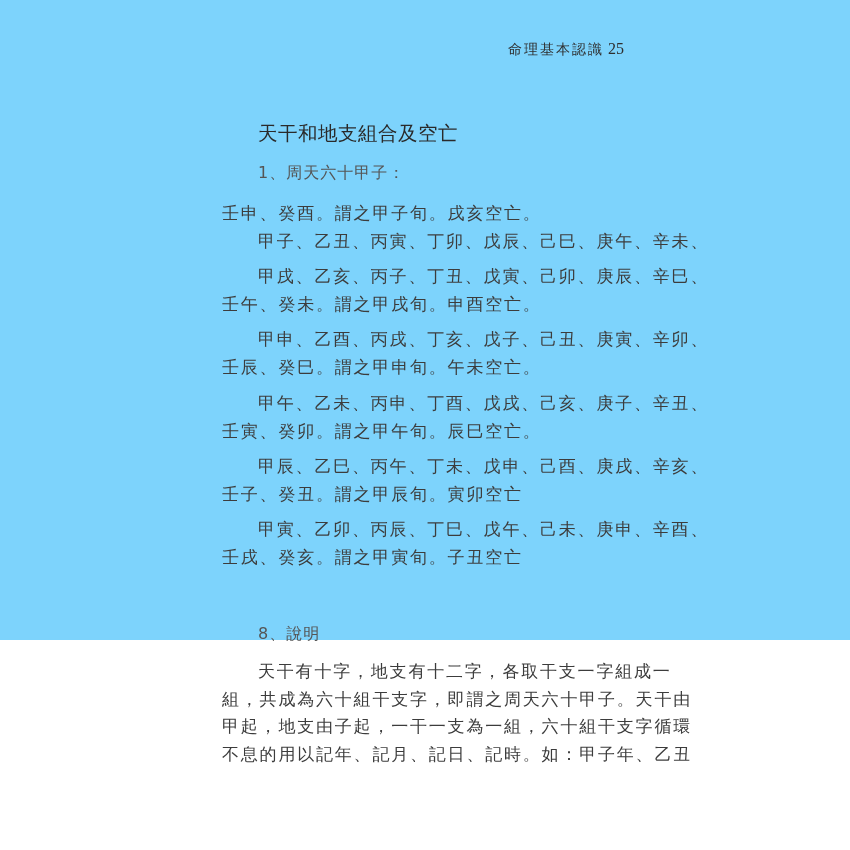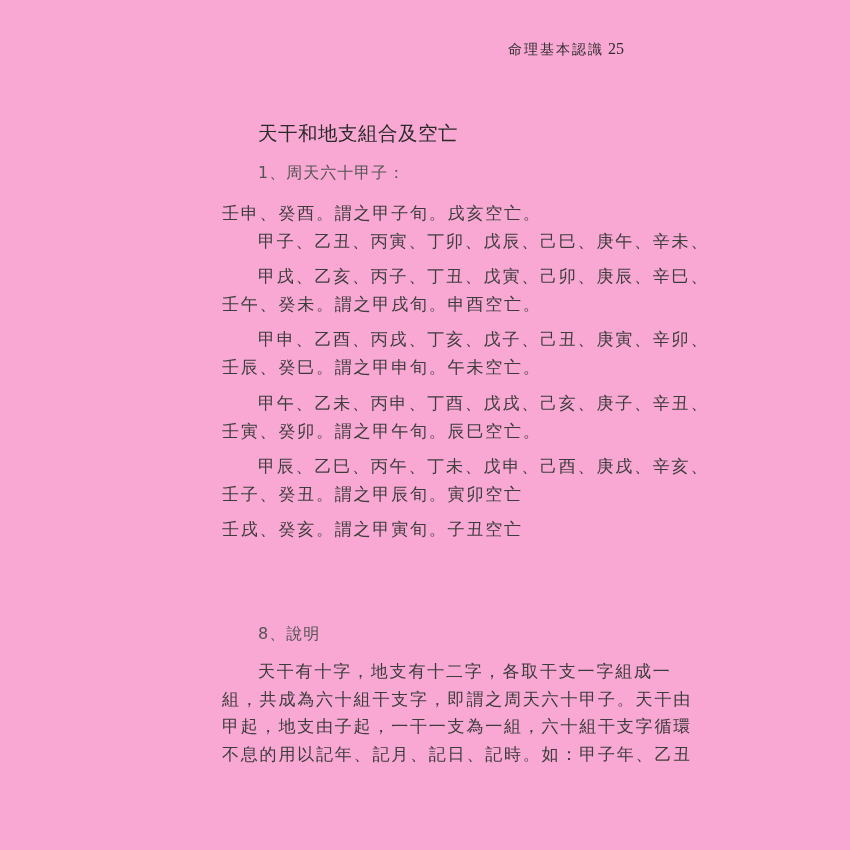--- a/index.html
+++ b/index.html
@@ -1,18 +1,18 @@
 <!DOCTYPE html>
 <html><head>
 <meta charset="utf-8">
 <style>
   html, body { margin: 0; padding: 0; background: #ffffff; }
   body { width: 850px; height: 850px; position: relative; overflow: hidden;
          font-family: "DejaVu Sans", "Liberation Sans", sans-serif; color: #3a3a3a; }
-  .page { position: absolute; left: 0; top: 0; width: 850px; height: 850px; background: #f9a8d4; }
+  .page { position: absolute; left: 0; top: 0; width: 850px; height: 640px; background: #7dd3fc; }
   .running-head { position: absolute; top: 40px; left: 508px; width: 130px; font-size: 14px;
                   letter-spacing: 2px; color: #2e2e2e; font-family: "DejaVu Serif", serif; white-space: nowrap; }
   .running-head .pg { margin-left: 4px; letter-spacing: 0; font-family: "Liberation Serif", serif; font-size: 16px; }
   .title { position: absolute; left: 258px; top: 120px; font-size: 19.5px; color: #2a2a2a;
            font-family: "DejaVu Serif", serif; white-space: nowrap; letter-spacing: 0.5px; text-align: right; }
   .sub { position: absolute; left: 258px; font-size: 16px; color: #555; white-space: nowrap; letter-spacing: 1px; }
   .para { position: absolute; left: 222px; width: 440px; font-size: 17px; line-height: 27.5px;
           color: #3c3c3c; letter-spacing: 1.8px; }
   .para .line { display: block; white-space: nowrap; }
   .para .indent { padding-left: 36px; }
@@ -49,20 +49,21 @@
     <span class="line indent">甲午、乙未、丙申、丁酉、戊戌、己亥、庚子、辛丑、</span>
     <span class="line">壬寅、癸卯。謂之甲午旬。辰巳空亡。</span>
   </div>
 
   <div class="para" style="top:453px;">
     <span class="line indent">甲辰、乙巳、丙午、丁未、戊申、己酉、庚戌、辛亥、</span>
     <span class="line">壬子、癸丑。謂之甲辰旬。寅卯空亡</span>
   </div>
 
   <div class="para" style="top:516px;">
+    <span class="line indent">甲寅、乙卯、丙辰、丁巳、戊午、己未、庚申、辛酉、</span>
     <span class="line">壬戌、癸亥。謂之甲寅旬。子丑空亡</span>
   </div>
 
   <div class="sub" style="top:624px;">8、說明</div>
 
   <div class="para" style="top:658px;">
     <span class="line indent">天干有十字，地支有十二字，各取干支一字組成一</span>
     <span class="line">組，共成為六十組干支字，即謂之周天六十甲子。天干由</span>
     <span class="line">甲起，地支由子起，一干一支為一組，六十組干支字循環</span>
     <span class="line">不息的用以記年、記月、記日、記時。如：甲子年、乙丑</span>

